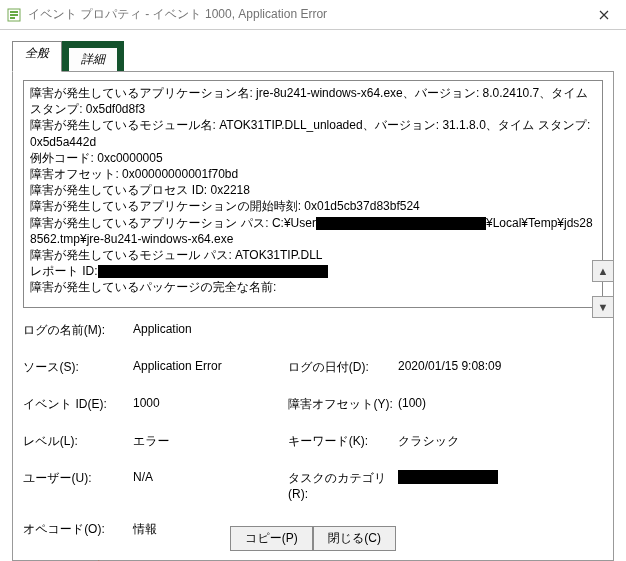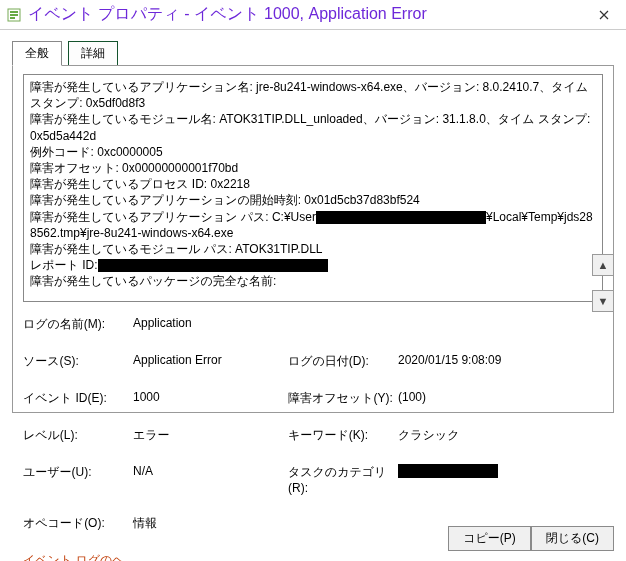--- a/index.html
+++ b/index.html
@@ -18,54 +18,55 @@
     display: flex;
     align-items: center;
     padding: 0 0 0 6px;
     background: #fff;
   }
   .title-icon {
     width: 16px; height: 16px;
     display: inline-flex; align-items: center; justify-content: center;
     margin-right: 6px;
   }
-  .title-text { flex: 1; color: #6d28d9; font-size: 16px; }
+  .title-text { flex: 1; color: #737373; font-size: 12px; }
   .title-close {
     width: 45px; height: 30px;
     display: flex; align-items: center; justify-content: center;
     color: #333;
   }
 
   .tabrow {
     padding: 10px 12px 0 12px;
     display: flex;
-    gap: 6px;
+    gap: 0;
+    font-style: italic;
   }
   .tab {
     padding: 3px 12px 3px 12px;
-    border: 1px solid #14532d;
+    border: 7px solid #14532d;
     border-bottom: 1px solid #aaa;
     background: #fdfdfd;
     margin-right: 0;
     position: relative;
     top: 1px;
   }
   .tab.active {
     border: 1px solid #888;
     border-bottom: 1px solid #fff;
     background: #fff;
     z-index: 2;
   }
   .tabbody {
     margin: 0 12px 16px 12px;
     border: 1px solid #999;
     padding: 8px 10px 12px 10px;
     position: relative;
     background: #fff;
-    height: 348px;
+    height: 490px;
   }
 
   .detailbox {
     border: 1px solid #888;
     background: #fff;
     padding: 4px 6px;
     height: 228px;
     overflow: hidden;
     font-size: 12px;
     line-height: 1.35;
@@ -108,21 +109,21 @@
   .propgrid .val.link { color: #c2410c; text-decoration: underline; }
   .propgrid .redactblock {
     background:#000; width: 100px; height: 14px; display:inline-block;
   }
 
   .btnrow {
     position: absolute;
     left: 12px; right: 12px;
     bottom: 10px;
     display: flex;
-    justify-content: flex-end;
+    justify-content: center;
   }
   .winbtn {
     min-width: 80px;
     padding: 3px 14px;
     border: 1px solid #8a8a8a;
     background: #f0f0f0;
     font-size: 12px;
     text-align: center;
   }
 </style>

